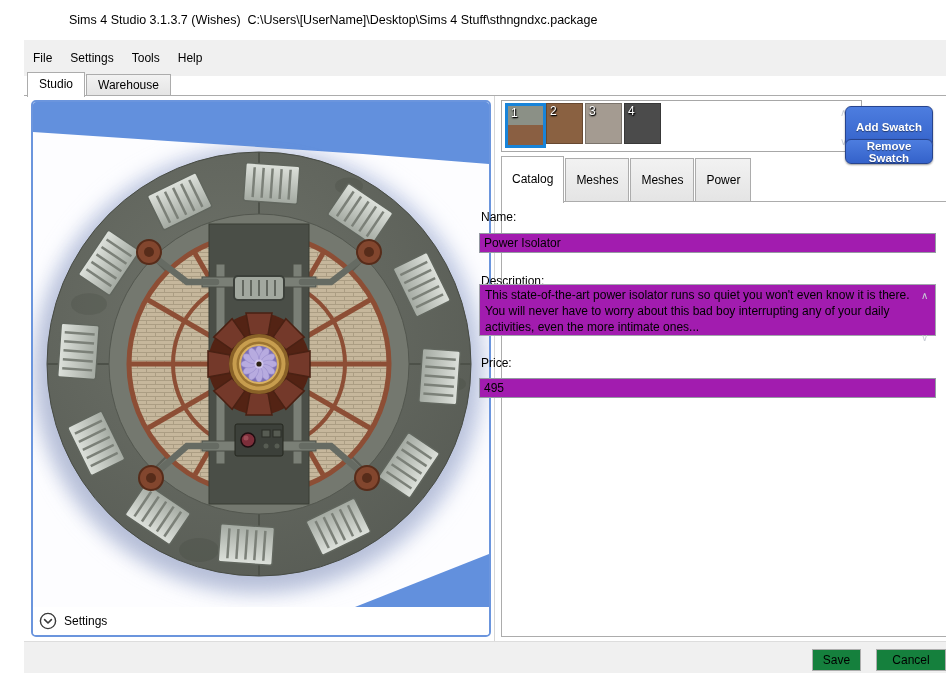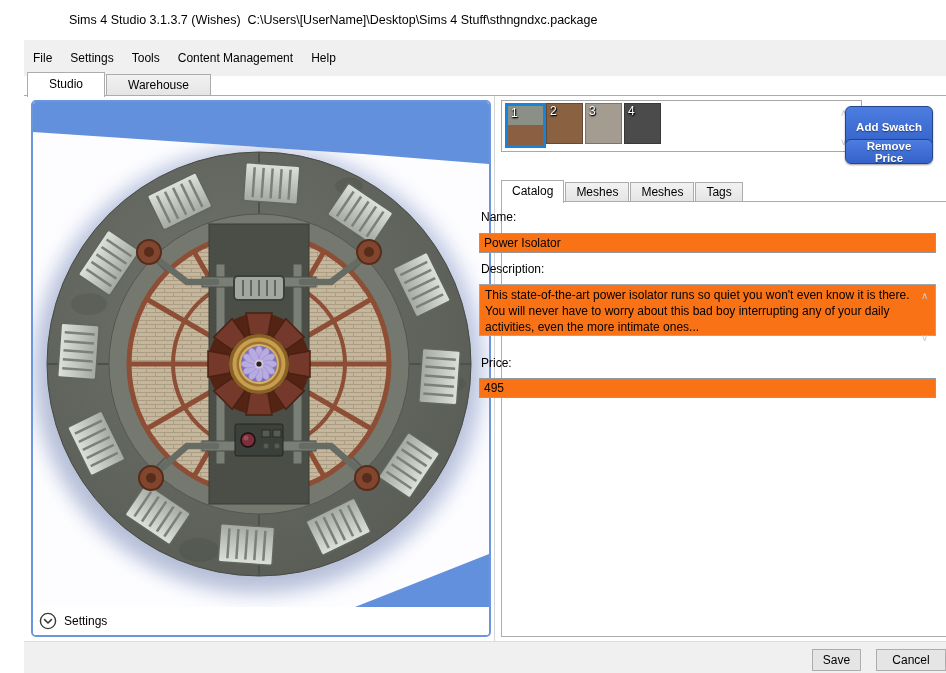--- a/index.html
+++ b/index.html
@@ -10,21 +10,21 @@
   
   #titlebar{left:0;top:0;width:946px;height:40px;background:#fff;}
   #titlebar .t{position:absolute;left:45px;top:0;line-height:40px;font-size:12.5px;white-space:pre;}
   #menubar{left:0;top:40px;width:946px;height:36px;background:#f0f0f0;display:flex;align-items:center;}
   #menubar .mi{padding:0 9px;line-height:24px;cursor:default;}
   #menubar .mi:first-child{margin-left:0px;}
 
   
   .tabstrip{display:flex;align-items:flex-end;}
   #main-tabs{left:3px;top:72px;height:24px;}
-  .tab{border:1px solid #acacac;border-bottom:none;padding:0 21px;line-height:20px;height:21px;
+  .tab{border:1px solid #acacac;border-bottom:none;padding:0 11px;line-height:20px;height:21px;
        background:linear-gradient(#f2f2f2,#e4e4e4);margin-right:1px;position:relative;}
   .tab.active{background:#fff;height:24px;line-height:23px;z-index:3;margin-bottom:-1px;}
 
   #main-border{left:0;top:95px;width:946px;height:1px;background:#acacac;}
   #main-bg{left:0;top:96px;width:946px;height:545px;background:#fff;}
   #splitter{left:470px;top:96px;width:1px;height:545px;background:#d6d6d6;}
 
   
   #preview-panel{left:7px;top:100px;width:460px;height:537px;border:2px solid #6b95dd;border-radius:5px;
                  background:#fff;overflow:hidden;}
@@ -40,49 +40,48 @@
                text-shadow:0 1px 2px #000,1px 1px 1px #000;}
   .scrollglyph{position:absolute;color:#c9ced6;font-size:10px;line-height:10px;}
 
   .blue-btn{position:absolute;width:88px;border:1px solid #27448e;border-radius:6px;color:#fff;
             font-weight:bold;font-size:11.5px;background:linear-gradient(#4d7ddf,#3462ca);
             text-shadow:0 1px 1px rgba(0,0,0,.45);box-shadow:0 1px 2px rgba(0,0,0,.4);
             display:flex;align-items:center;justify-content:center;cursor:pointer;}
 
   
   #catalog-tabs{left:477px;top:180px;height:22px;}
-  #catalog-tabs .tab{line-height:18px;height:19px;padding:0 10px;}
+  #catalog-tabs .tab{line-height:18px;height:19px;padding:12px 10px;}
   #catalog-tabs .tab.active{height:22px;line-height:21px;}
   #catalog-page{left:477px;top:201px;width:461px;height:436px;border:1px solid #acacac;background:#fff;}
 
   .fld-label{position:absolute;left:481px;}
-  .textbox{position:absolute;left:479px;width:457px;border:1px solid #949aa2;background:#f97316;
+  .textbox{position:absolute;left:479px;width:457px;border:1px solid #949aa2;background:#a21caf;
            font-family:"Liberation Sans",sans-serif;font-size:12px;padding:0 4px;box-sizing:border-box;}
   input.textbox{height:20px;}
   #desc-box{top:284px;height:52px;padding:2px 22px 2px 5px;line-height:16px;overflow:hidden;
             border-color:#a2a6ac;}
 
   
   #footer{left:0;top:641px;width:946px;height:32px;background:#f0f0f0;border-top:1px solid #dddddd;}
-  .sys-btn{position:absolute;top:649px;height:22px;background:#e5e5e5;border:1px solid #adadad;
+  .sys-btn{position:absolute;top:649px;height:22px;background:#15803d;border:1px solid #adadad;
            font-family:"Liberation Sans",sans-serif;font-size:12px;display:flex;align-items:center;
            justify-content:center;cursor:pointer;}
 </style>
 </head>
 <body>
 
 <div class="abs" id="titlebar">
   <span class="t">Sims 4 Studio 3.1.3.7 (Wishes)  C:\Users\[UserName]\Desktop\Sims 4 Stuff\sthngndxc.package</span>
 </div>
 
 <div class="abs" id="menubar">
   <span class="mi">File</span>
   <span class="mi">Settings</span>
   <span class="mi">Tools</span>
-  <span class="mi">Content Management</span>
   <span class="mi">Help</span>
 </div>
 
 <div class="abs tabstrip" id="main-tabs">
   <div class="tab active">Studio</div>
   <div class="tab">Warehouse</div>
 </div>
 <div class="abs" id="main-border"></div>
 <div class="abs" id="main-bg"></div>
 <div class="abs" id="splitter"></div>
@@ -339,34 +338,34 @@
       <span class="num">3</span>
     </div>
   <div class="swatch" style="left: 122px; background: linear-gradient(rgb(75, 75, 75) 0px, rgb(75, 75, 75) 50%, rgb(75, 75, 75) 50%, rgb(75, 75, 75) 100%);">
       <span class="num">4</span>
     </div>
   <span class="scrollglyph" style="left:338px;top:7px">∧</span>
   <span class="scrollglyph" style="left:338px;top:36px">∨</span>
 </div>
 
 <button class="blue-btn" style="left:845px;top:106px;height:42px">Add Swatch</button>
-<button class="blue-btn" style="left:845px;top:139px;height:25px">Remove Price</button>
+<button class="blue-btn" style="left:845px;top:139px;height:25px">Remove Swatch</button>
 
 <div class="abs tabstrip" id="catalog-tabs">
   <div class="tab active">Catalog</div>
   <div class="tab">Meshes</div>
   <div class="tab">Meshes</div>
-  <div class="tab">Tags</div>
+  <div class="tab">Power</div>
 </div>
 <div class="abs" id="catalog-page"></div>
 
 <span class="fld-label" style="top:210px">Name:</span>
 <input class="textbox" style="top: 233px;" value="Power Isolator">
 
-<span class="fld-label" style="top:262px">Description:</span>
+<span class="fld-label" style="top:274px">Description:</span>
 <div class="textbox" id="desc-box">This state-of-the-art power isolator runs so quiet you won't even know it is there. You will never have to worry about this bad boy interrupting any of your daily activities, even the more intimate ones...</div>
 <span class="scrollglyph" style="left:921px;top:291px">∧</span>
 <span class="scrollglyph" style="left:921px;top:333px">∨</span>
 
 <span class="fld-label" style="top:356px">Price:</span>
 <input class="textbox" style="top: 378px;" value="495">
 
 <div class="abs" id="footer"></div>
 <button class="sys-btn" style="left:812px;width:49px">Save</button>
 <button class="sys-btn" style="left:876px;width:70px">Cancel</button>

